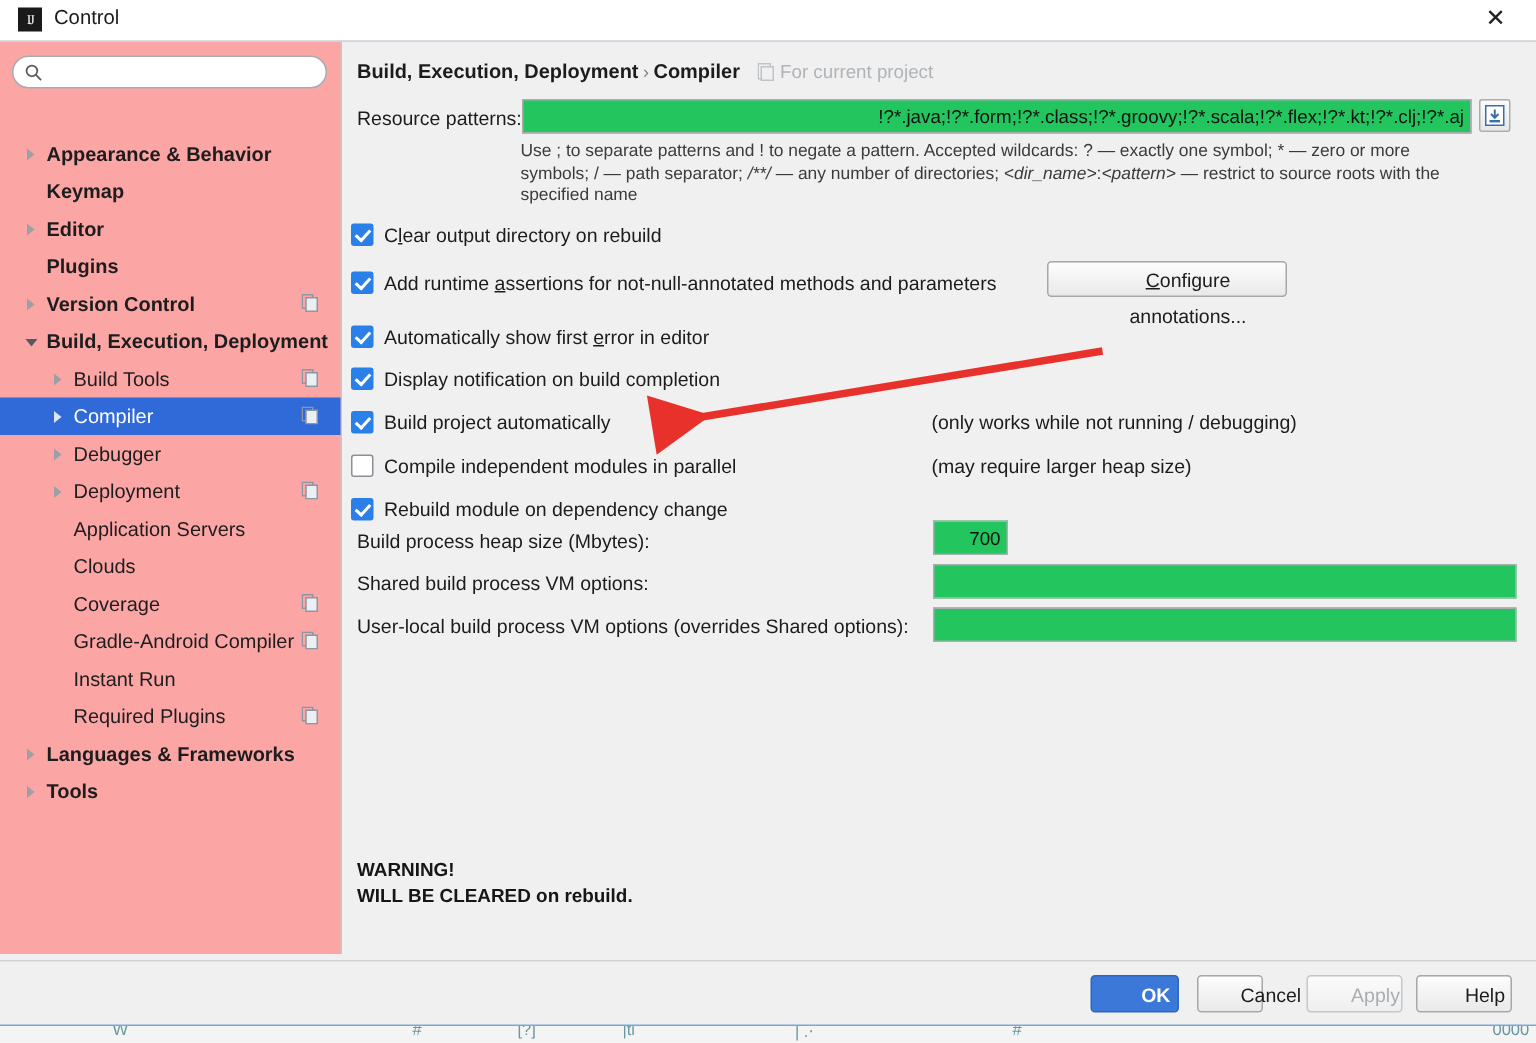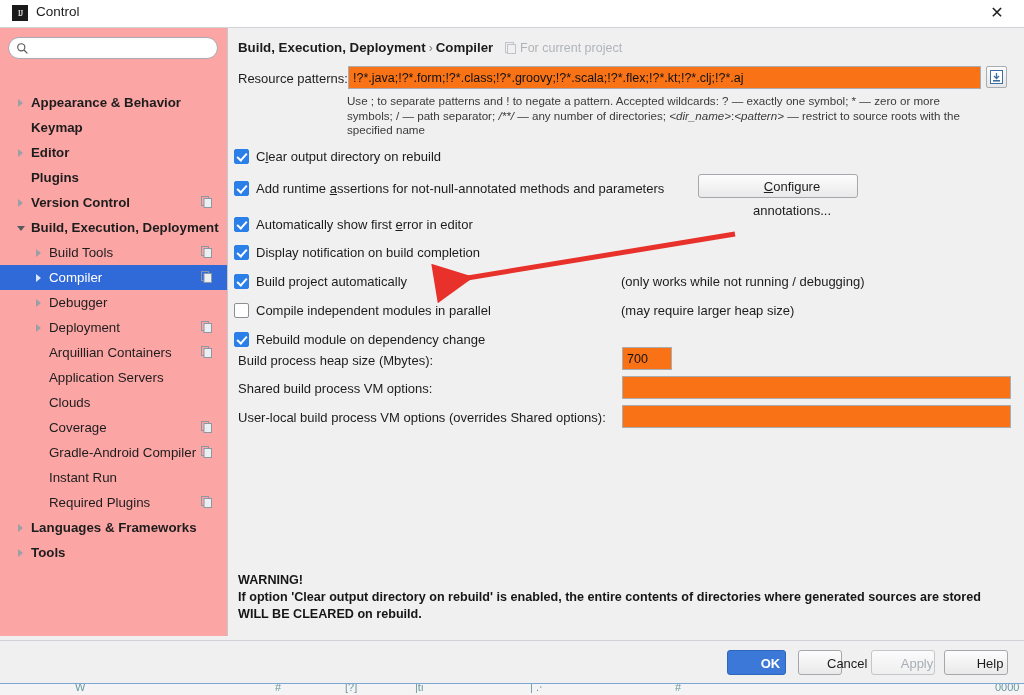--- a/index.html
+++ b/index.html
@@ -112,23 +112,23 @@
     font-size: 12.5px; color: #b0b4b8; white-space: nowrap;
   }
   .scope-note .sc-icon { display: inline-block; vertical-align: -2px; margin-right: 4px; }
 
   .row-label {
     position: absolute; font-size: 13px; color: #1c1c1c; white-space: nowrap;
   }
 
   .text-field {
     position: absolute; box-sizing: border-box;
-    background: #f97316; border: 1px solid #a9adb1;
+    background: #22c55e; border: 1px solid #a9adb1;
     font-size: 12.5px; font-family: "Liberation Sans", sans-serif;
-    color: #111; padding: 0 4px; outline: none;
+    color: #111; padding: 0 4px; outline: none; text-align: right;
   }
   .browse-btn {
     position: absolute; box-sizing: border-box;
     width: 21px; height: 22px;
     background: linear-gradient(#fbfbfb, #e7e7e7);
     border: 1px solid #a9adb1; border-radius: 2px;
     cursor: pointer;
   }
 
   .hint {
@@ -289,27 +289,20 @@
           </div>
           <div class="tree-row">
             <span class="tree-arrow" style="left:36px"></span>
             <span class="tree-label" style="left:49px">Deployment</span>
             <svg class="copy-icon" viewBox="0 0 11 12">
               <rect x="0.5" y="0.5" width="7" height="9" fill="none" stroke="#8d96a3"></rect>
               <rect x="3" y="2.5" width="7.5" height="9" fill="#eceff1" stroke="#8d96a3"></rect>
             </svg>
           </div>
           <div class="tree-row">
-            <span class="tree-label" style="left:49px">Arquillian Containers</span>
-            <svg class="copy-icon" viewBox="0 0 11 12">
-              <rect x="0.5" y="0.5" width="7" height="9" fill="none" stroke="#8d96a3"></rect>
-              <rect x="3" y="2.5" width="7.5" height="9" fill="#eceff1" stroke="#8d96a3"></rect>
-            </svg>
-          </div>
-          <div class="tree-row">
             <span class="tree-label" style="left:49px">Application Servers</span>
           </div>
           <div class="tree-row">
             <span class="tree-label" style="left:49px">Clouds</span>
           </div>
           <div class="tree-row">
             <span class="tree-label" style="left:49px">Coverage</span>
             <svg class="copy-icon" viewBox="0 0 11 12">
               <rect x="0.5" y="0.5" width="7" height="9" fill="none" stroke="#8d96a3"></rect>
               <rect x="3" y="2.5" width="7.5" height="9" fill="#eceff1" stroke="#8d96a3"></rect>
@@ -407,21 +400,20 @@
       <input class="text-field" style="left: 394px; top: 319px; width: 50px; height: 23px;" type="text" id="f0" value="700">
 
       <div class="row-label" style="left:10px; top:353px;">Shared build process VM options:</div>
       <input class="text-field" style="left: 394px; top: 348px; width: 389px; height: 23px;" type="text" id="f1">
 
       <div class="row-label" style="left:10px; top:382px;">User-local build process VM options (overrides Shared options):</div>
       <input class="text-field" style="left: 394px; top: 377px; width: 389px; height: 23px;" type="text" id="f2">
 
       <div class="warning">
         <div>WARNING!</div>
-        <div>If option 'Clear output directory on rebuild' is enabled, the entire contents of directories where generated sources are stored</div>
         <div>WILL BE CLEARED on rebuild.</div>
       </div>
 
     </div>
   </div>
 
   <div class="footer">
     <div class="btn primary" style="left:727px; top:9px; width:59px; height:25px; line-height:25px;">OK</div>
     <div class="btn" style="left:798px; top:9px; width:44px; height:25px; line-height:25px;">Cancel</div>
     <div class="btn disabled" style="left:871px; top:9px; width:64px; height:25px; line-height:25px;">Apply</div>

